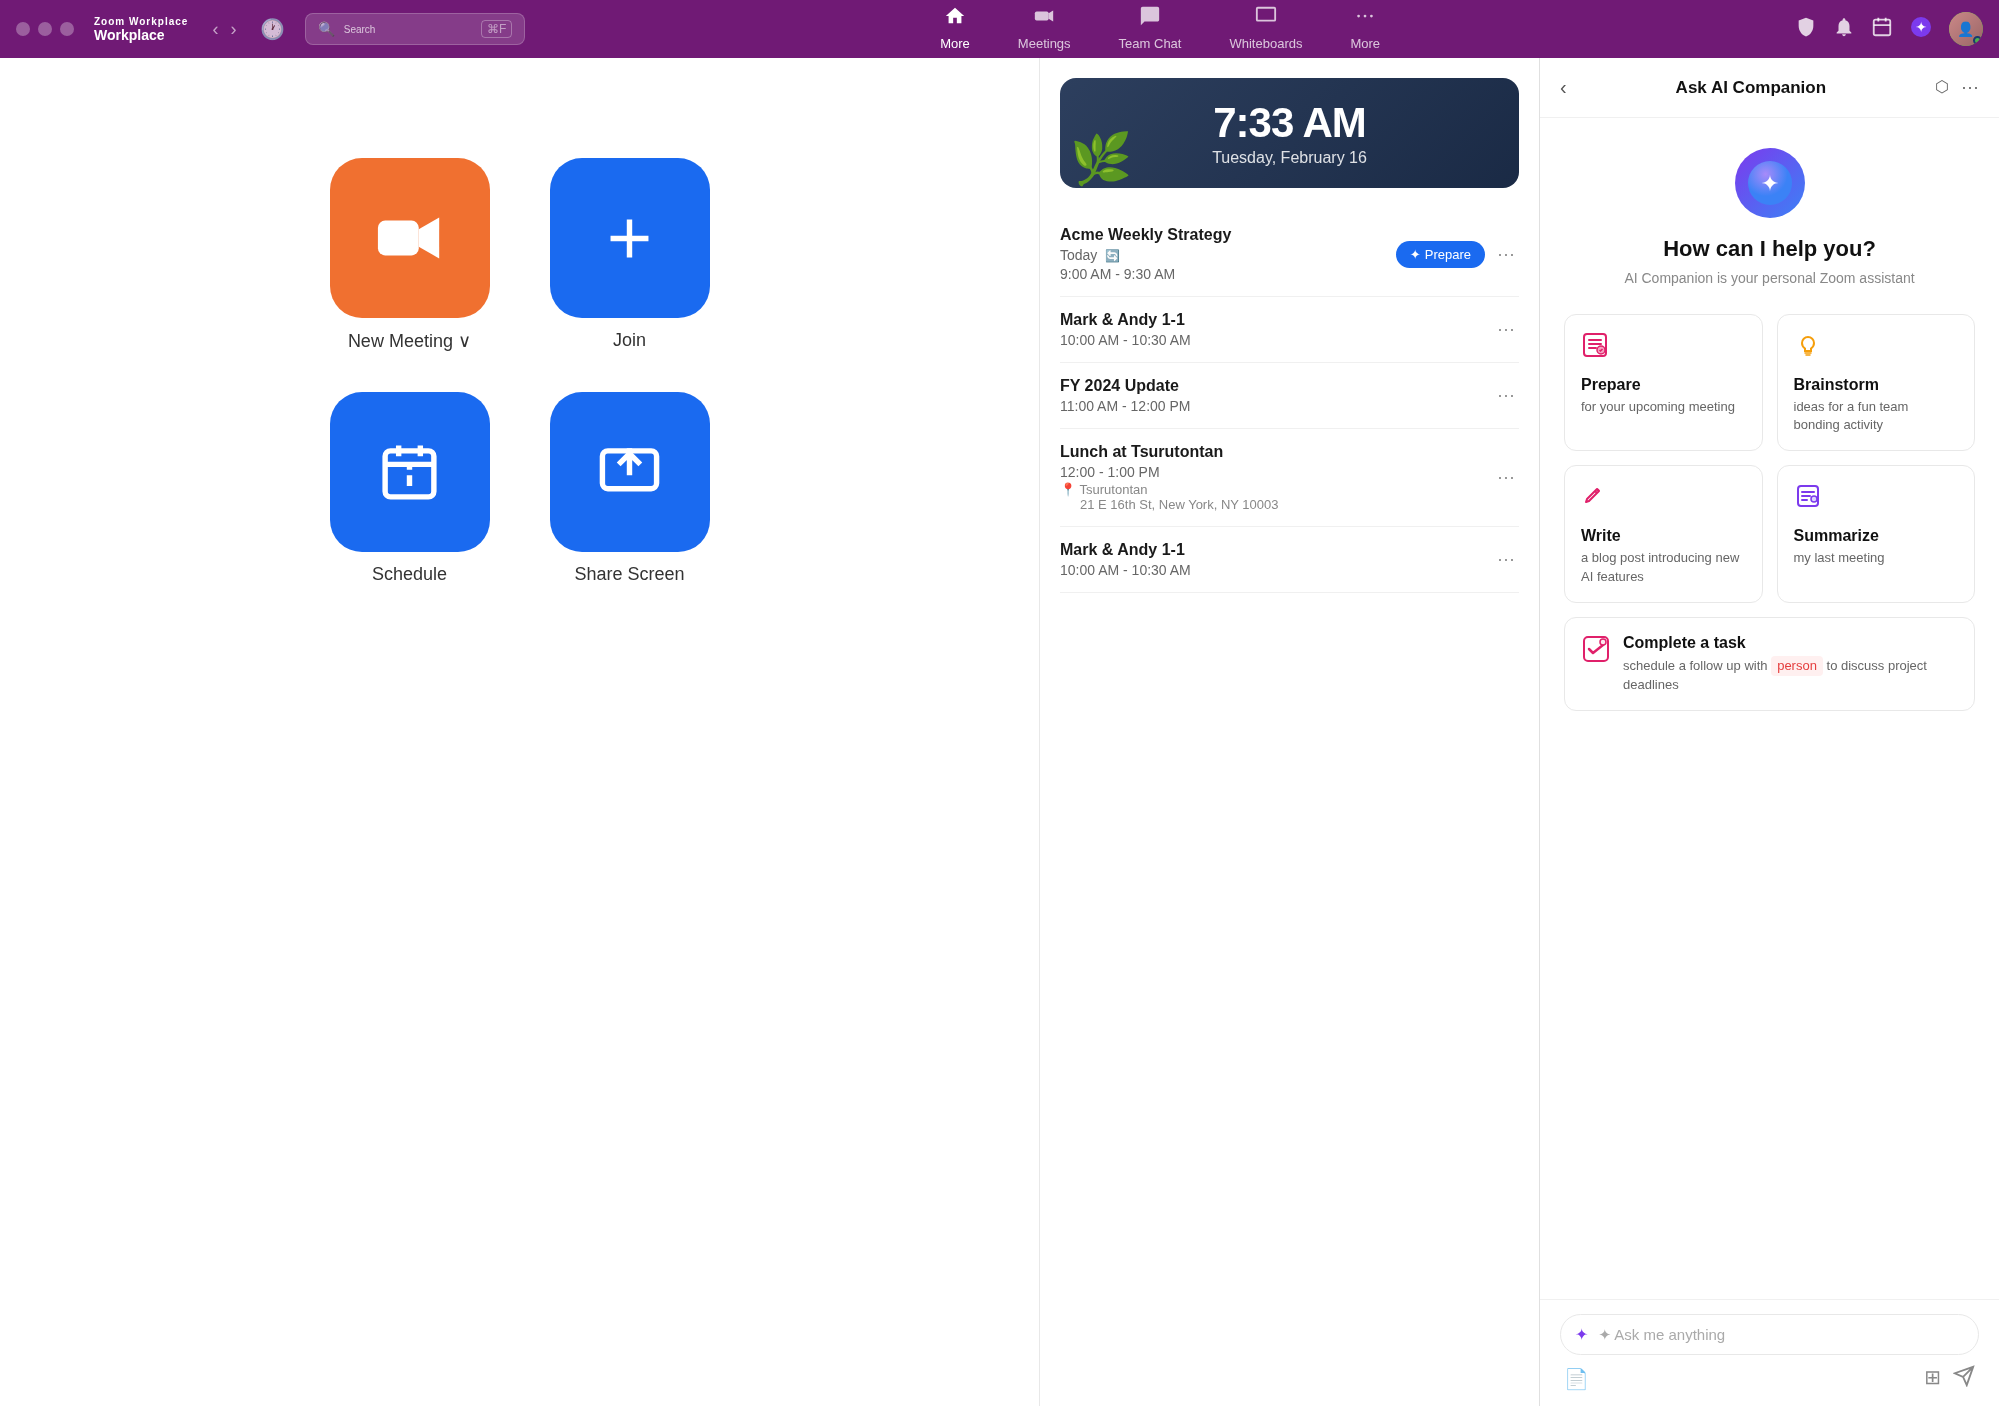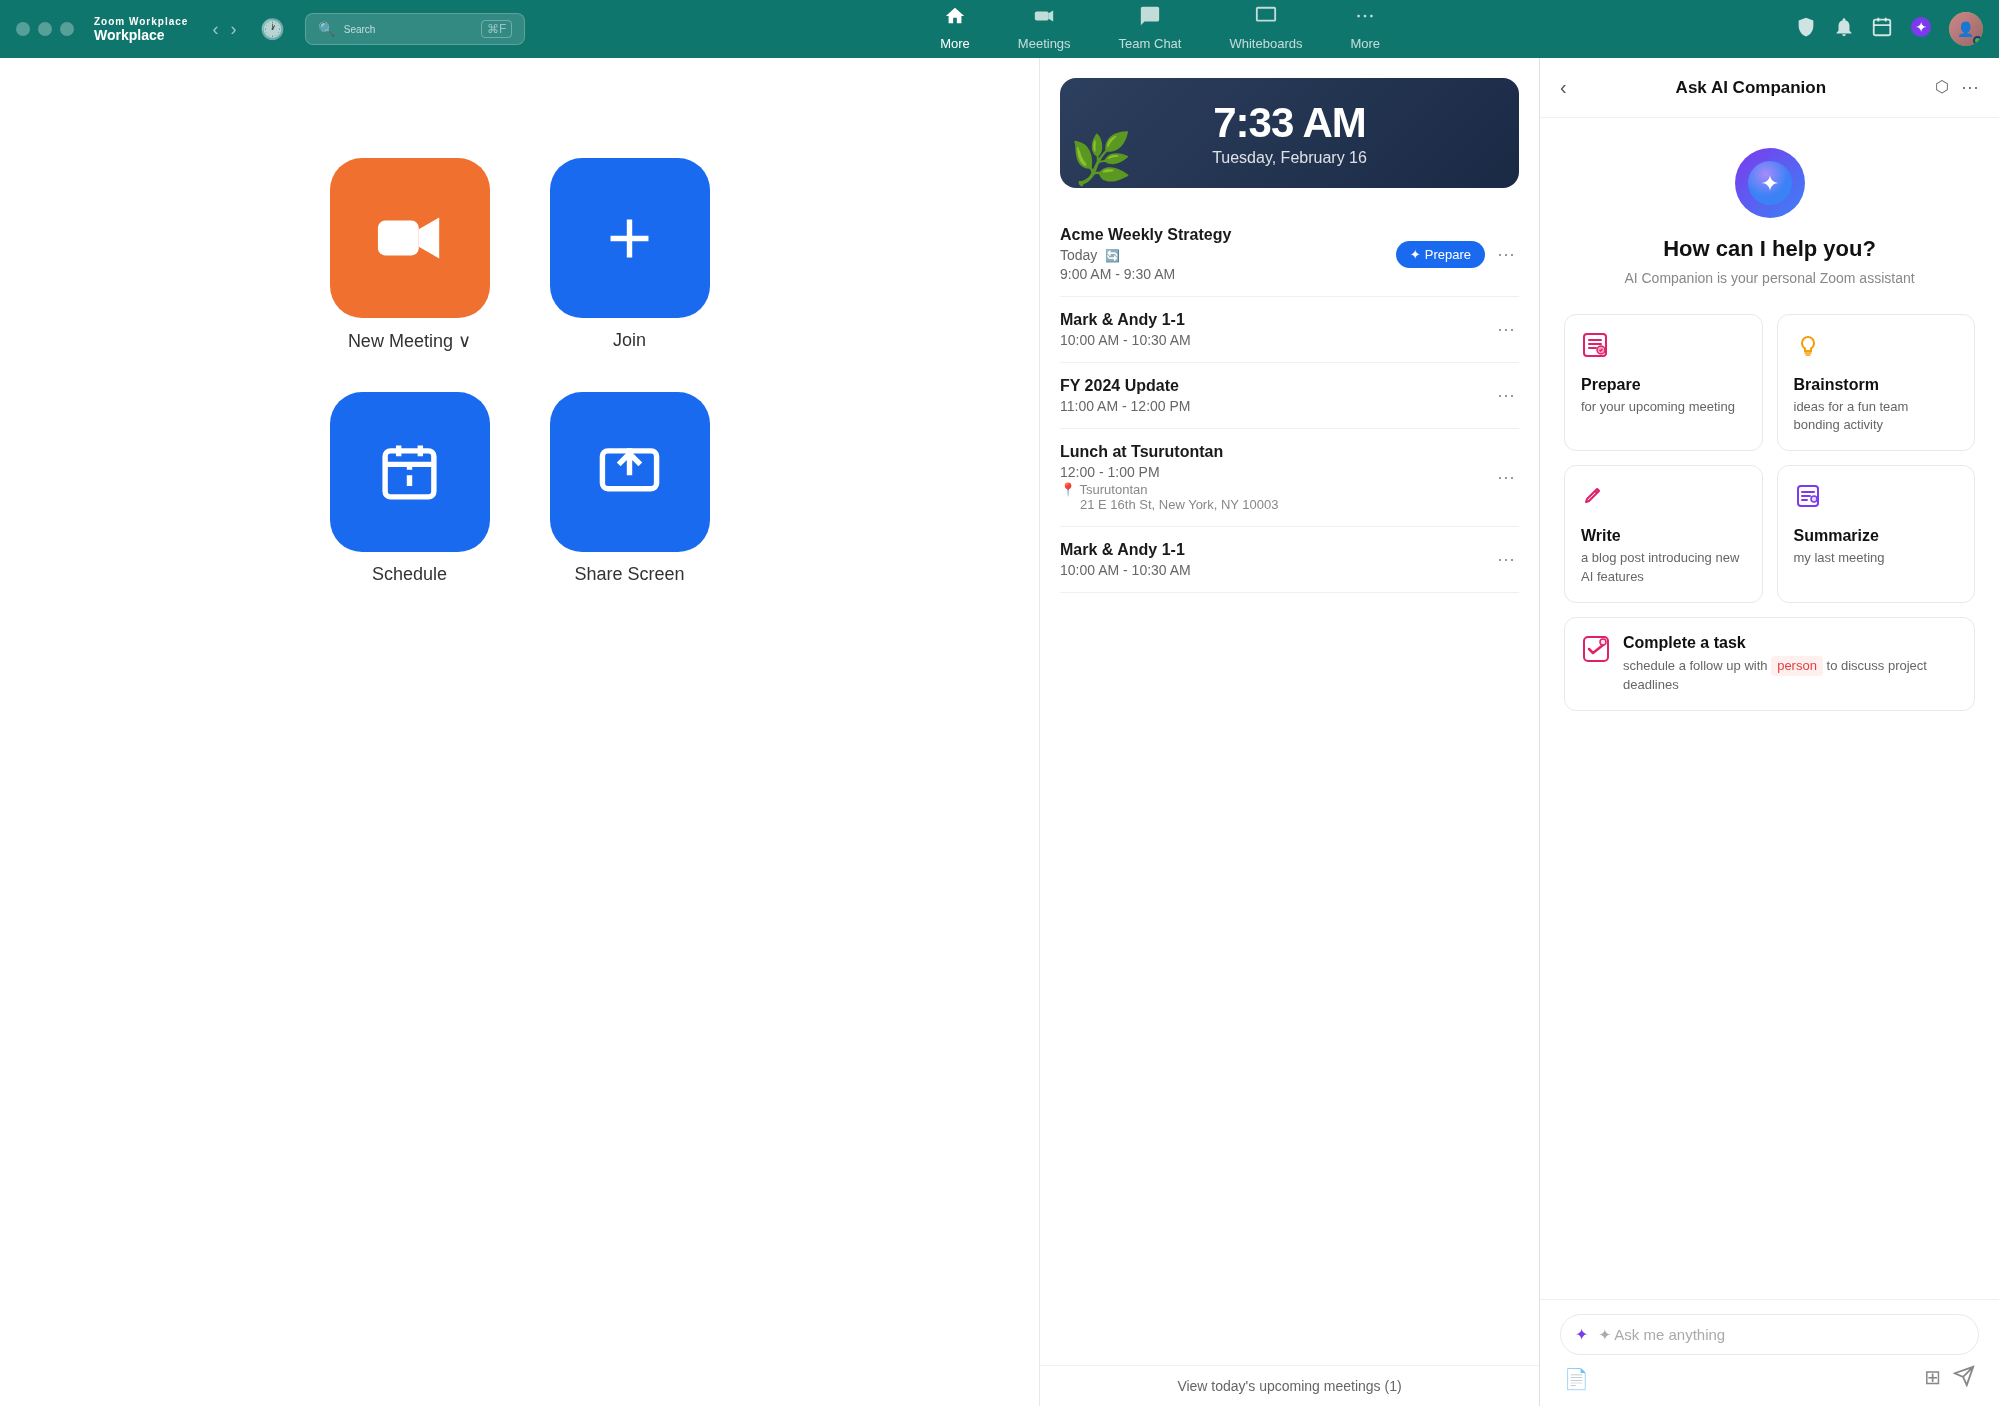--- a/index.html
+++ b/index.html
@@ -8,21 +8,21 @@
       background: #f0f0f0;
       width: 1999px;
       height: 1406px;
       overflow: hidden;
       display: flex;
       flex-direction: column;
     }
 
     
     .title-bar {
-      background: #0f766e;
+      background: #701a75;
       height: 58px;
       display: flex;
       align-items: center;
       padding: 0 16px;
       gap: 12px;
       flex-shrink: 0;
     }
     .traffic-lights {
       display: flex;
       gap: 8px;
@@ -730,23 +730,20 @@
             <div class="meeting-time">10:00 AM - 10:30 AM</div>
           </div>
           <div class="meeting-actions">
             <span class="dots-btn">···</span>
           </div>
         </div>
       </div>
 
     </div>
 
-    <div class="view-upcoming">
-      <span>View today's upcoming meetings (1)</span>
-    </div>
   </div>
 
   <div class="right-panel">
     <div class="ai-header">
       <span class="ai-back-btn">‹</span>
       <span class="ai-title">Ask AI Companion</span>
       <div class="ai-header-actions">
         <span style="font-size:16px;cursor:pointer;">⬡</span>
         <span style="font-size:18px;cursor:pointer;">···</span>
       </div>

